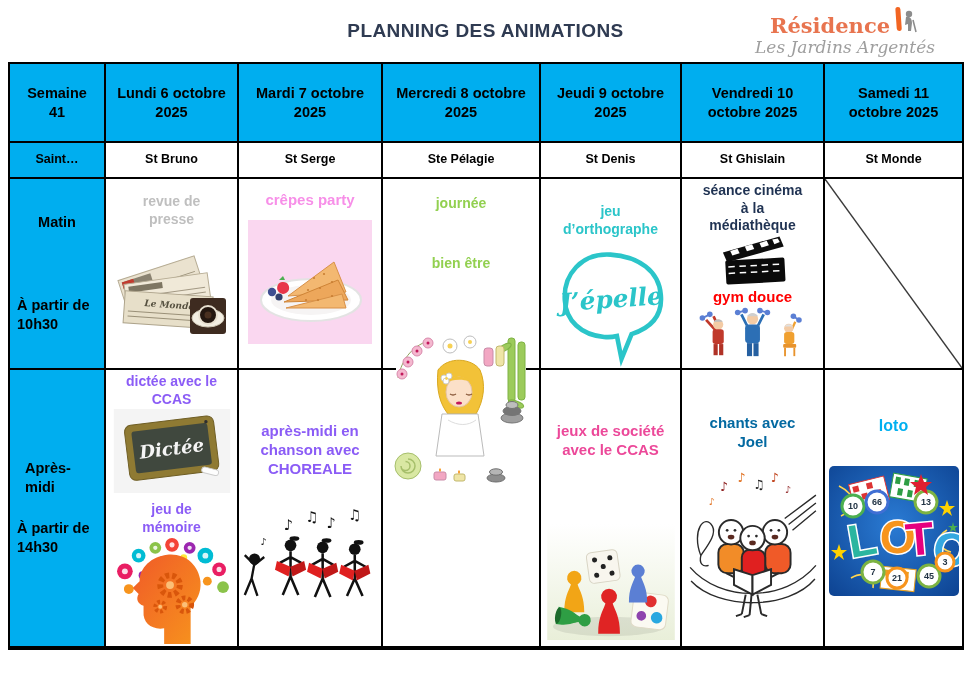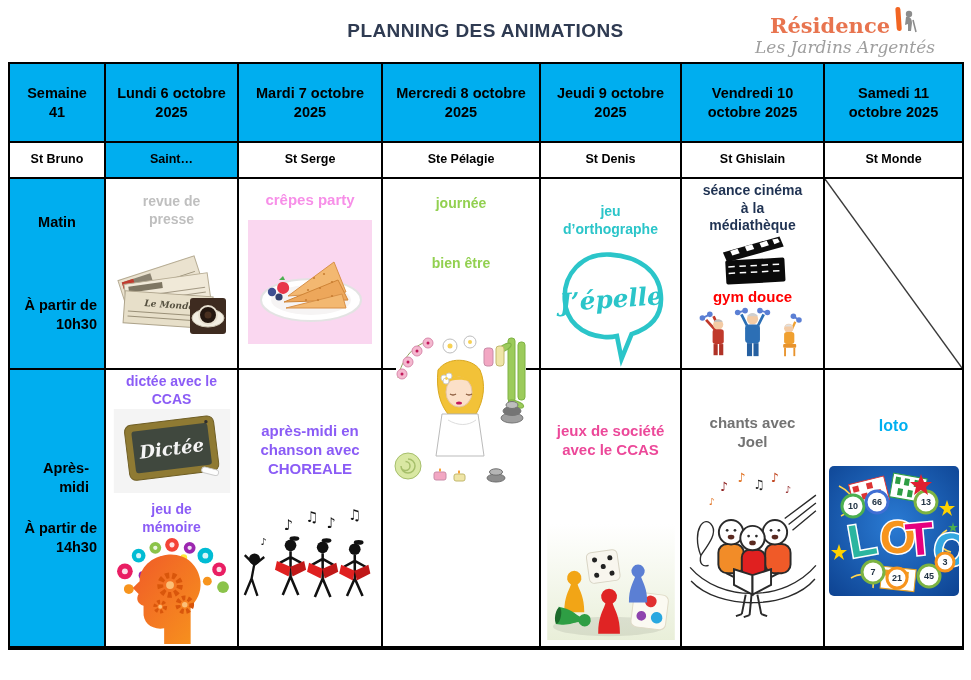--- a/index.html
+++ b/index.html
@@ -19,33 +19,33 @@
        border:2px solid #000;border-bottom-width:4px;background:#fff;}
   .cell{position:relative;border-right:2px solid #000;border-bottom:2px solid #000;
         box-sizing:border-box;background:#fff;}
   .lc{border-right:none;}
   .lr{border-bottom:none;}
   .blue{background:#00AEEF;}
   .hd{display:flex;align-items:center;justify-content:center;text-align:center;
       font-weight:bold;font-size:14.5px;color:#000;padding:0 5px;line-height:1.25;}
   .saint{font-size:12.5px;}
   .period{display:flex;flex-direction:column;align-items:center;justify-content:center;
-          text-align:right;font-weight:bold;font-size:14.5px;line-height:1.3;}
+          text-align:left;font-weight:bold;font-size:14.5px;line-height:1.3;}
   .period .plabel{max-width:64px;}
   .period .ptime{max-width:80px;}
   .gap-am{gap:64px;}
   .gap-pm{gap:22px;}
   .act{display:flex;flex-direction:column;align-items:center;text-align:center;
        font-weight:bold;font-size:14px;line-height:1.25;padding:0 4px;overflow:hidden;}
   .span2{grid-row:span 2;overflow:visible;}
   .span2::before{content:"";position:absolute;left:0;top:189px;width:13px;height:2px;background:#000;}
   .span2::after{content:"";position:absolute;right:0;top:189px;width:13px;height:2px;background:#000;}
   .c-gray{color:#BFBFBF;} .c-green{color:#92D050;} .c-lgreen{color:#ec4899;}
   .c-pink{color:#F78FE8;} .c-turq{color:#2BC5C9;} .c-orange{color:#8b5cf6;}
-  .c-red{color:#FF0000;} .c-purple{color:#737373;} .c-cyan{color:#00B0F0;}
+  .c-red{color:#FF0000;} .c-purple{color:#0369a1;} .c-cyan{color:#00B0F0;}
   .c-navy{color:#1F3252;}
   .diag{position:absolute;inset:0;width:100%;height:100%;}
 </style>
 </head>
 <body>
 
 <div class="page">
 
   <div class="title">PLANNING DES ANIMATIONS</div>
 
@@ -79,25 +79,25 @@
     <div class="cell blue hd">
         <span>Jeudi 9 octobre 2025</span>
       </div>
     <div class="cell blue hd">
         <span>Vendredi 10 octobre 2025</span>
       </div>
     <div class="cell blue hd lc">
         <span>Samedi 11 octobre 2025</span>
       </div>
 
+    <div class="cell blue hd saint">
+        <span>Saint…</span>
+      </div>
     <div class="cell hd saint">
         <span>St Bruno</span>
-      </div>
-    <div class="cell blue hd saint">
-        <span>Saint…</span>
       </div>
     <div class="cell hd saint">
         <span>St Serge</span>
       </div>
     <div class="cell hd saint">
         <span>Ste Pélagie</span>
       </div>
     <div class="cell hd saint">
         <span>St Denis</span>
       </div>

